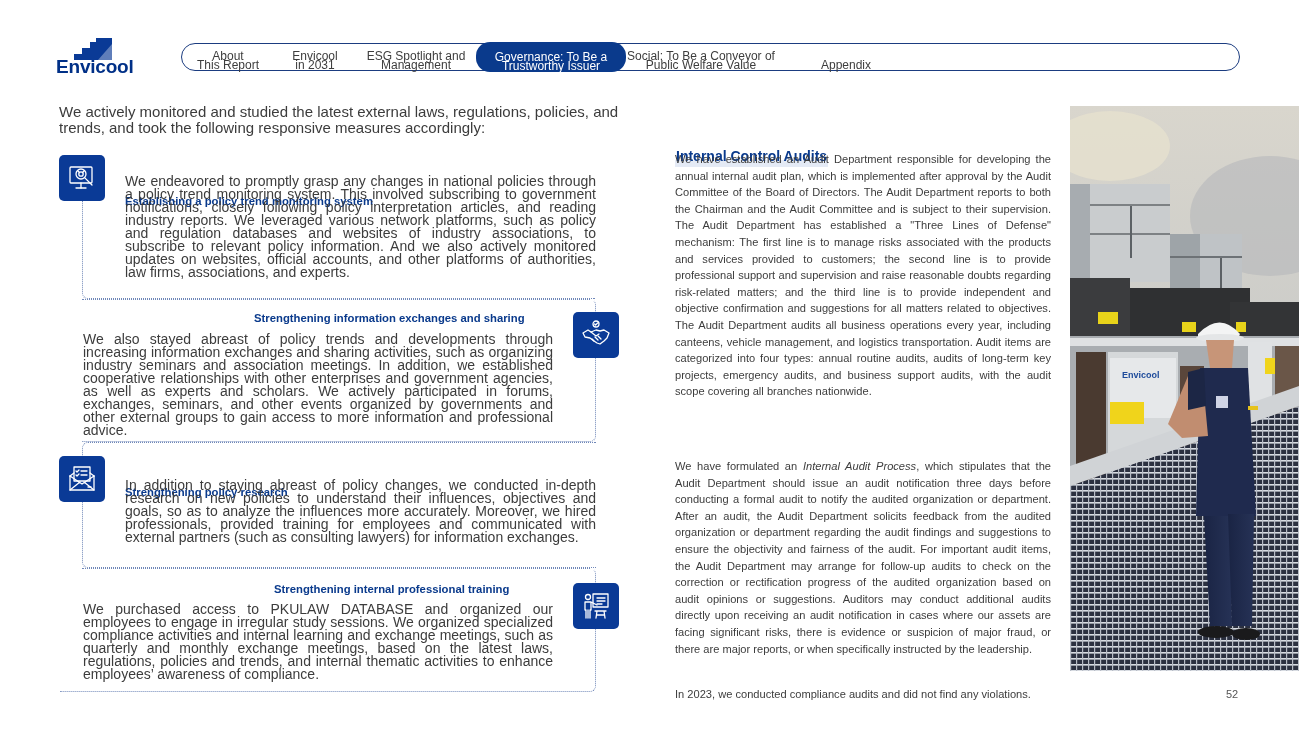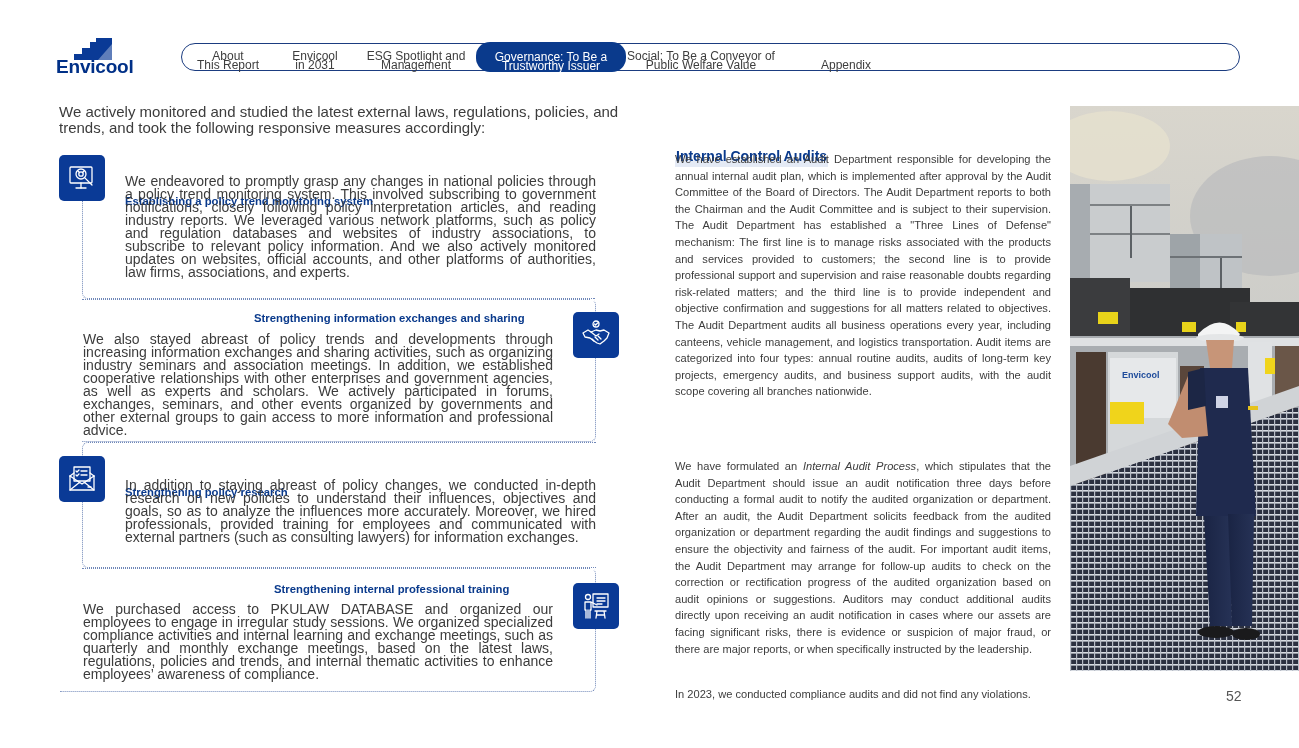--- a/index.html
+++ b/index.html
@@ -31,21 +31,21 @@
   .b-title { position: absolute; font-size: 11.3px; font-weight: bold; color: #0a3a8c; white-space: nowrap; }
   .b-text { position: absolute; font-size: 14px; line-height: 13px; color: #3c3c3c; text-align: justify; }
 
   .dotline { position: absolute; border-color: #6f87b8; border-style: dotted; border-width: 0; }
 
   
   .sec-title { position: absolute; left: 675px; top: 105px; font-size: 14px; font-weight: bold; color: #0a3a8c; padding: 0 1px 3px 1px; background: linear-gradient(to bottom, transparent 62%, #e4eaf5 62%); margin-top: 43px; }
   .rtext { position: absolute; left: 675px; width: 376px; font-size: 11.1px; line-height: 16.6px; color: #3c3c3c; text-align: justify; }
 
   .photo { position: absolute; left: 1070px; top: 106px; width: 229px; height: 565px; overflow: hidden; }
-  .page-num { position: absolute; left: 1226px; top: 688px; font-size: 14px; color: #555; }
+  .page-num { position: absolute; left: 1226px; top: 688px; font-size: 11px; color: #555; }
 </style>
 </head>
 <body>
 
 <div class="logo">
   <svg class="mark" viewBox="0 0 38 22">
     <defs>
       <pattern id="hatch" width="2" height="2" patternUnits="userSpaceOnUse" patternTransform="rotate(45)">
         <rect width="1" height="2" fill="#0a3a96"></rect>
       </pattern>

